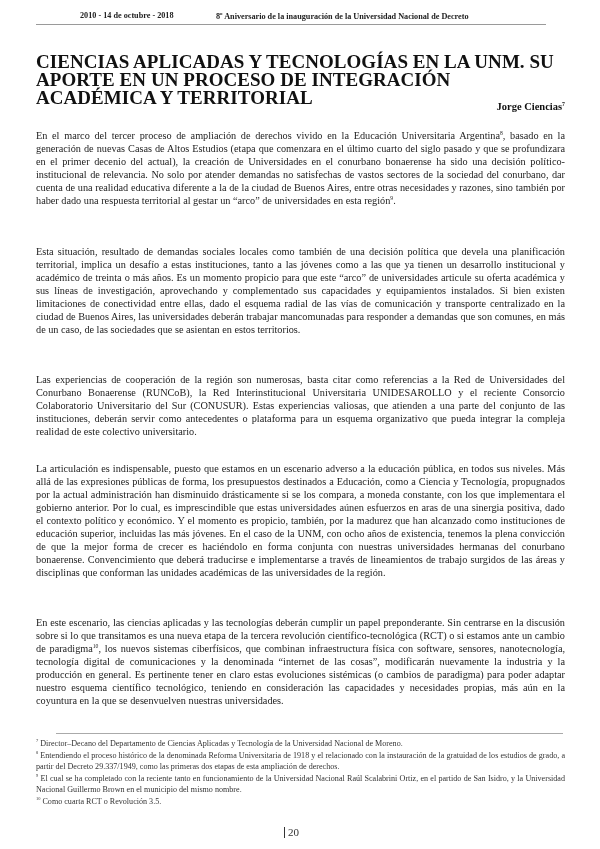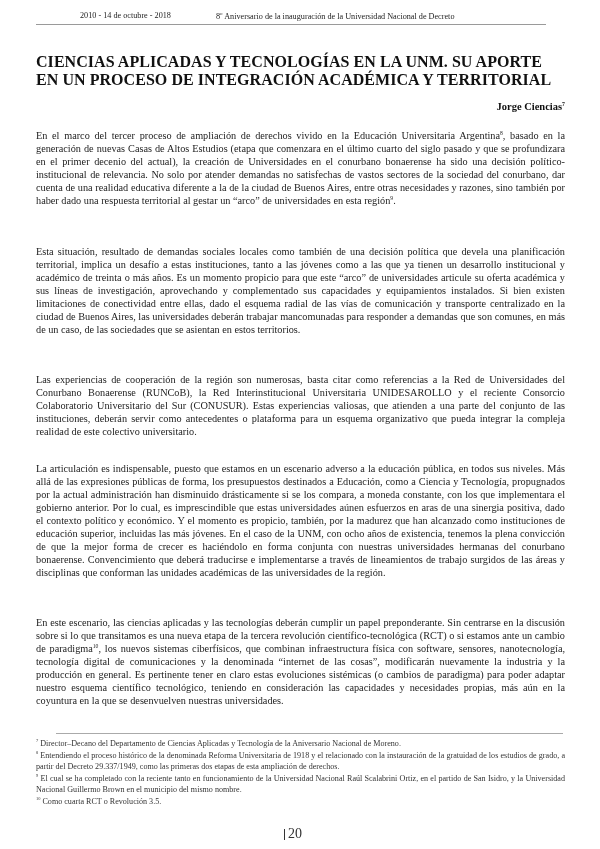--- a/index.html
+++ b/index.html
@@ -1,36 +1,36 @@
 <!DOCTYPE html>
 <html><head>
   <meta charset="utf-8">
   <style>
     html, body { margin: 0; padding: 0; background: #ffffff; }
     body { width: 600px; height: 849px; position: relative; overflow: hidden;
            font-family: "Liberation Serif", "DejaVu Serif", serif; color: #1a1a1a; }
     .header { position: absolute; top: 11px; left: 36px; width: 510px; height: 14px;
-              font-size: 8.2px; font-weight: normal; color: #222; }
+              font-size: 8.2px; font-weight: bold; color: #222; }
     .header .date { position: absolute; left: 44px; top: 0; }
     .header .anniv { position: absolute; left: 180px; top: 0; }
     .header .anniv sup { font-size: 5px; vertical-align: super; }
     .header-rule { position: absolute; top: 24px; left: 36px; width: 510px; height: 0;
                    border-top: 1px solid #9a9a9a; }
     .title { position: absolute; top: 53px; left: 36px; width: 530px; margin: 0;
-             font-size: 16px; font-weight: bold; line-height: 18px; color: #111;
+             font-size: 19px; font-weight: bold; line-height: 18px; color: #111;
              letter-spacing: 0.05px; }
     .author { position: absolute; top: 101px; right: 35px; font-size: 10.5px; font-weight: bold; color: #111; }
     .author sup, .body sup, .fn sup { font-size: 0.55em; vertical-align: super; line-height: 0; }
     .body { position: absolute; left: 36px; width: 529px; margin: 0;
             font-size: 10.25px; line-height: 13.05px; text-align: justify; color: #222; }
     .fn-rule { position: absolute; top: 733px; left: 56px; width: 507px; height: 0;
                border-top: 1px solid #aaaaaa; }
     .fn { position: absolute; left: 36px; width: 529px; margin: 0;
           font-size: 8.1px; line-height: 10.6px; text-align: justify; color: #333; }
-    .pageno { position: absolute; top: 826px; left: 284px; font-size: 14px; color: #333; }
+    .pageno { position: absolute; top: 826px; left: 284px; font-size: 11px; color: #333; }
     .pageno .bar { display: inline-block; width: 1px; height: 11px; background: #333;
                    vertical-align: -2px; margin-right: 3px; }
   </style>
 </head>
 <body>
 
 <div class="header">
   <span class="date">2010 - 14 de octubre - 2018</span>
   <span class="anniv"><span>8</span><sup>o</sup><span> Aniversario de la inauguración de la Universidad Nacional de Decreto</span></span>
 </div>
@@ -45,18 +45,18 @@
 <p class="body" style="top:245px;">Esta situación, resultado de demandas sociales locales como también de una decisión política que devela una planificación territorial, implica un desafío a estas instituciones, tanto a las jóvenes como a las que ya tienen un desarrollo institucional y académico de treinta o más años. Es un momento propicio para que este “arco” de universidades articule su oferta académica y sus líneas de investigación, aprovechando y complementado sus capacidades y equipamientos instalados. Si bien existen limitaciones de conectividad entre ellas, dado el esquema radial de las vías de comunicación y transporte centralizado en la ciudad de Buenos Aires, las universidades deberán trabajar mancomunadas para responder a demandas que son comunes, en más de un caso, de las sociedades que se asientan en estos territorios.</p>
 
 <p class="body" style="top:373px;">Las experiencias de cooperación de la región son numerosas, basta citar como referencias a la Red de Universidades del Conurbano Bonaerense (RUNCoB), la Red Interinstitucional Universitaria UNIDESAROLLO y el reciente Consorcio Colaboratorio Universitario del Sur (CONUSUR). Estas experiencias valiosas, que atienden a una parte del conjunto de las instituciones, deberán servir como antecedentes o plataforma para un esquema organizativo que pueda integrar la compleja realidad de este colectivo universitario.</p>
 
 <p class="body" style="top:462px;">La articulación es indispensable, puesto que estamos en un escenario adverso a la educación pública, en todos sus niveles. Más allá de las expresiones públicas de forma, los presupuestos destinados a Educación, como a Ciencia y Tecnología, propugnados por la actual administración han disminuido drásticamente si se los compara, a moneda constante, con los que implementara el gobierno anterior. Por lo cual, es imprescindible que estas universidades aúnen esfuerzos en aras de una sinergia positiva, dado el contexto político y económico. Y el momento es propicio, también, por la madurez que han alcanzado como instituciones de educación superior, incluidas las más jóvenes. En el caso de la UNM, con ocho años de existencia, tenemos la plena convicción de que la mejor forma de crecer es haciéndolo en forma conjunta con nuestras universidades hermanas del conurbano bonaerense. Convencimiento que deberá traducirse e implementarse a través de lineamientos de trabajo surgidos de las áreas y disciplinas que conforman las unidades académicas de las universidades de la región.</p>
 
 <p class="body" style="top:616px;"><span>En este escenario, las ciencias aplicadas y las tecnologías deberán cumplir un papel preponderante. Sin centrarse en la discusión sobre si lo que transitamos es una nueva etapa de la tercera revolución científico-tecnológica (RCT) o si estamos ante un cambio de paradigma</span><sup>10</sup><span>, los nuevos sistemas ciberfísicos, que combinan infraestructura física con software, sensores, nanotecnología, tecnología digital de comunicaciones y la denominada “internet de las cosas”, modificarán nuevamente la industria y la producción en general. Es pertinente tener en claro estas evoluciones sistémicas (o cambios de paradigma) para poder adaptar nuestro esquema científico tecnológico, teniendo en consideración las capacidades y necesidades propias, más aún en la coyuntura en la que se desenvuelven nuestras universidades.</span></p>
 
 <div class="fn-rule"></div>
 
-<p class="fn" style="top:739px;"><sup>7</sup><span> Director–Decano del Departamento de Ciencias Aplicadas y Tecnología de la Aniversario Nacional de Moreno.</span></p>
+<p class="fn" style="top:739px;"><sup>7</sup><span> Director–Decano del Departamento de Ciencias Aplicadas y Tecnología de la Universidad Nacional de Moreno.</span></p>
 <p class="fn" style="top:751px;"><sup>8</sup><span> Entendiendo el proceso histórico de la denominada Reforma Universitaria de 1918 y el relacionado con la instauración de la gratuidad de los estudios de grado, a partir del Decreto 29.337/1949, como las primeras dos etapas de esta ampliación de derechos.</span></p>
 <p class="fn" style="top:774px;"><sup>9</sup><span> El cual se ha completado con la reciente tanto en funcionamiento de la Universidad Nacional Raúl Scalabrini Ortiz, en el partido de San Isidro, y la Universidad Nacional Guillermo Brown en el municipio del mismo nombre.</span></p>
 <p class="fn" style="top:797px;"><sup>10</sup><span> Como cuarta RCT o Revolución 3.5.</span></p>
 
 <div class="pageno"><span class="bar"></span><span>20</span></div>
 
 </body></html>

